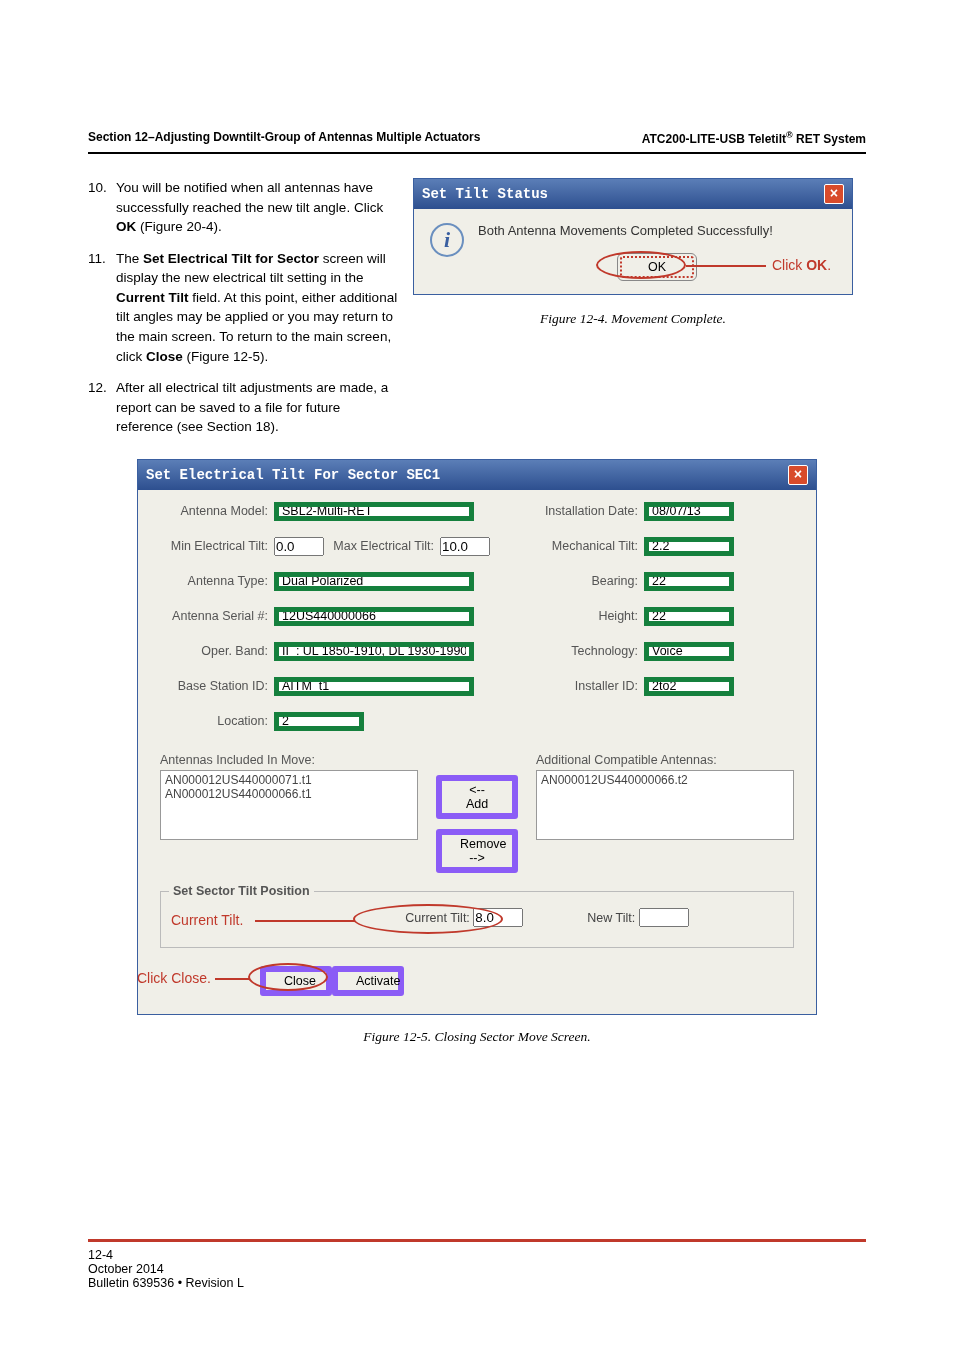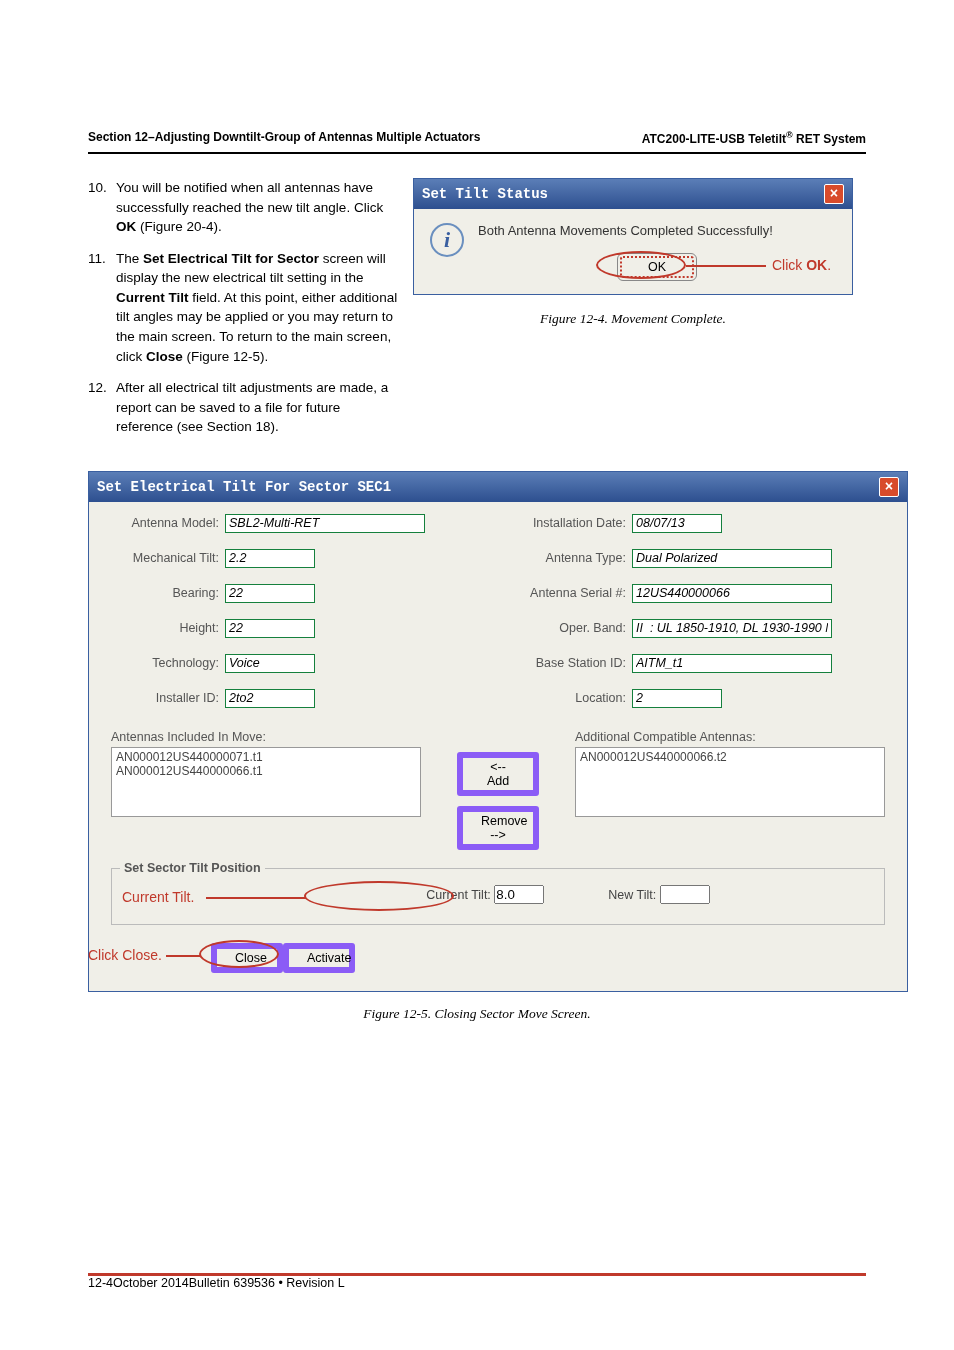--- a/index.html
+++ b/index.html
@@ -108,41 +108,40 @@
     font-size: 14px;
     white-space: nowrap;
   }
   .fig-caption {
     text-align: center;
     font-style: italic;
     font-family: Georgia, 'Times New Roman', serif;
     font-size: 13.5px;
     margin-top: 16px;
   }
-  .sector-dialog { width: 820px; margin-top: 22px; }
+  .sector-dialog { width: 680px; margin-top: 10px; }
   .sector-dialog .dialog-body { padding: 12px 22px 18px 22px; color: #444; }
   .form-grid { display: grid; grid-template-columns: 1fr 1fr; column-gap: 40px; }
   .form-row { display: flex; align-items: center; margin-bottom: 16px; }
   .form-row label { width: 108px; text-align: right; margin-right: 6px; font-size: 12.5px; color: #555; }
   .form-row input[type="text"] {
-    border: 1px solid #15803d;
+    border: 5px solid #15803d;
     background: #fff;
     font-size: 12.5px;
     padding: 1px 3px;
     height: 19px;
-    font-style: italic;
   }
   .w-long { width: 200px; }
   .w-med { width: 90px; }
   .w-short { width: 50px; }
   .dual-row { display: flex; align-items: center; margin-bottom: 16px; }
   .dual-row label { text-align: right; margin-right: 6px; font-size: 12.5px; color: #555; }
   .dual-row .l1 { width: 108px; }
   .dual-row .l2 { width: 110px; }
-  .list-section { display: flex; gap: 36px; align-items: flex-start; margin-top: 6px; }
+  .list-section { display: flex; gap: 18px; align-items: flex-start; margin-top: 6px; }
   .list-col { flex: 1; }
   .list-col .list-label { font-size: 12.5px; color: #555; margin-bottom: 3px; }
   .listbox {
     border: 1px solid #999;
     background: #fff;
     height: 70px;
     font-size: 12px;
     padding: 2px 4px;
     overflow: hidden;
   }
@@ -163,23 +162,25 @@
     color: #555;
     font-weight: bold;
   }
   .tilt-row { display: flex; align-items: center; justify-content: center; gap: 64px; }
   .bottom-row { margin-top: 18px; display: flex; padding-left: 100px; position: relative; }
   .footer {
     position: absolute;
     bottom: 60px;
     left: 88px; right: 88px;
     border-top: 3px solid #c0392b;
+    padding-top: 6px;
     display: flex;
-    justify-content: flex-start;
-    font-size: 12.5px;
+    justify-content: center;
+    font-size: 12.5px;
+    flex-direction: column;
   }
 </style>
 </head>
 <body>
 
 <div class="header-bar">
   <span>Section 12–Adjusting Downtilt-Group of Antennas Multiple Actuators</span>
   <span>
     <span>ATC200-LITE-USB Teletilt</span><span class="sup">®</span><span> RET System</span>
   </span>
@@ -235,20 +236,26 @@
     <div class="form-grid">
       <div class="form-row">
           <label>Antenna Model:</label>
           <input type="text" class="w-long" value="SBL2-Multi-RET" style="">
         </div>
       <div class="form-row">
           <label>Installation Date:</label>
           <input type="text" class="w-med" value="08/07/13" style="">
         </div>
 
+      <div class="dual-row">
+        <label class="l1">Min Electrical Tilt:</label>
+        <input type="text" class="w-short" value="0.0" style="">
+        <label class="l2">Max Electrical Tilt:</label>
+        <input type="text" class="w-short" value="10.0" style="">
+      </div>
       <div class="form-row">
           <label>Mechanical Tilt:</label>
           <input type="text" class="w-med" value="2.2" style="">
         </div>
 
       <div class="form-row">
           <label>Antenna Type:</label>
           <input type="text" class="w-long" value="Dual Polarized" style="">
         </div>
       <div class="form-row">

